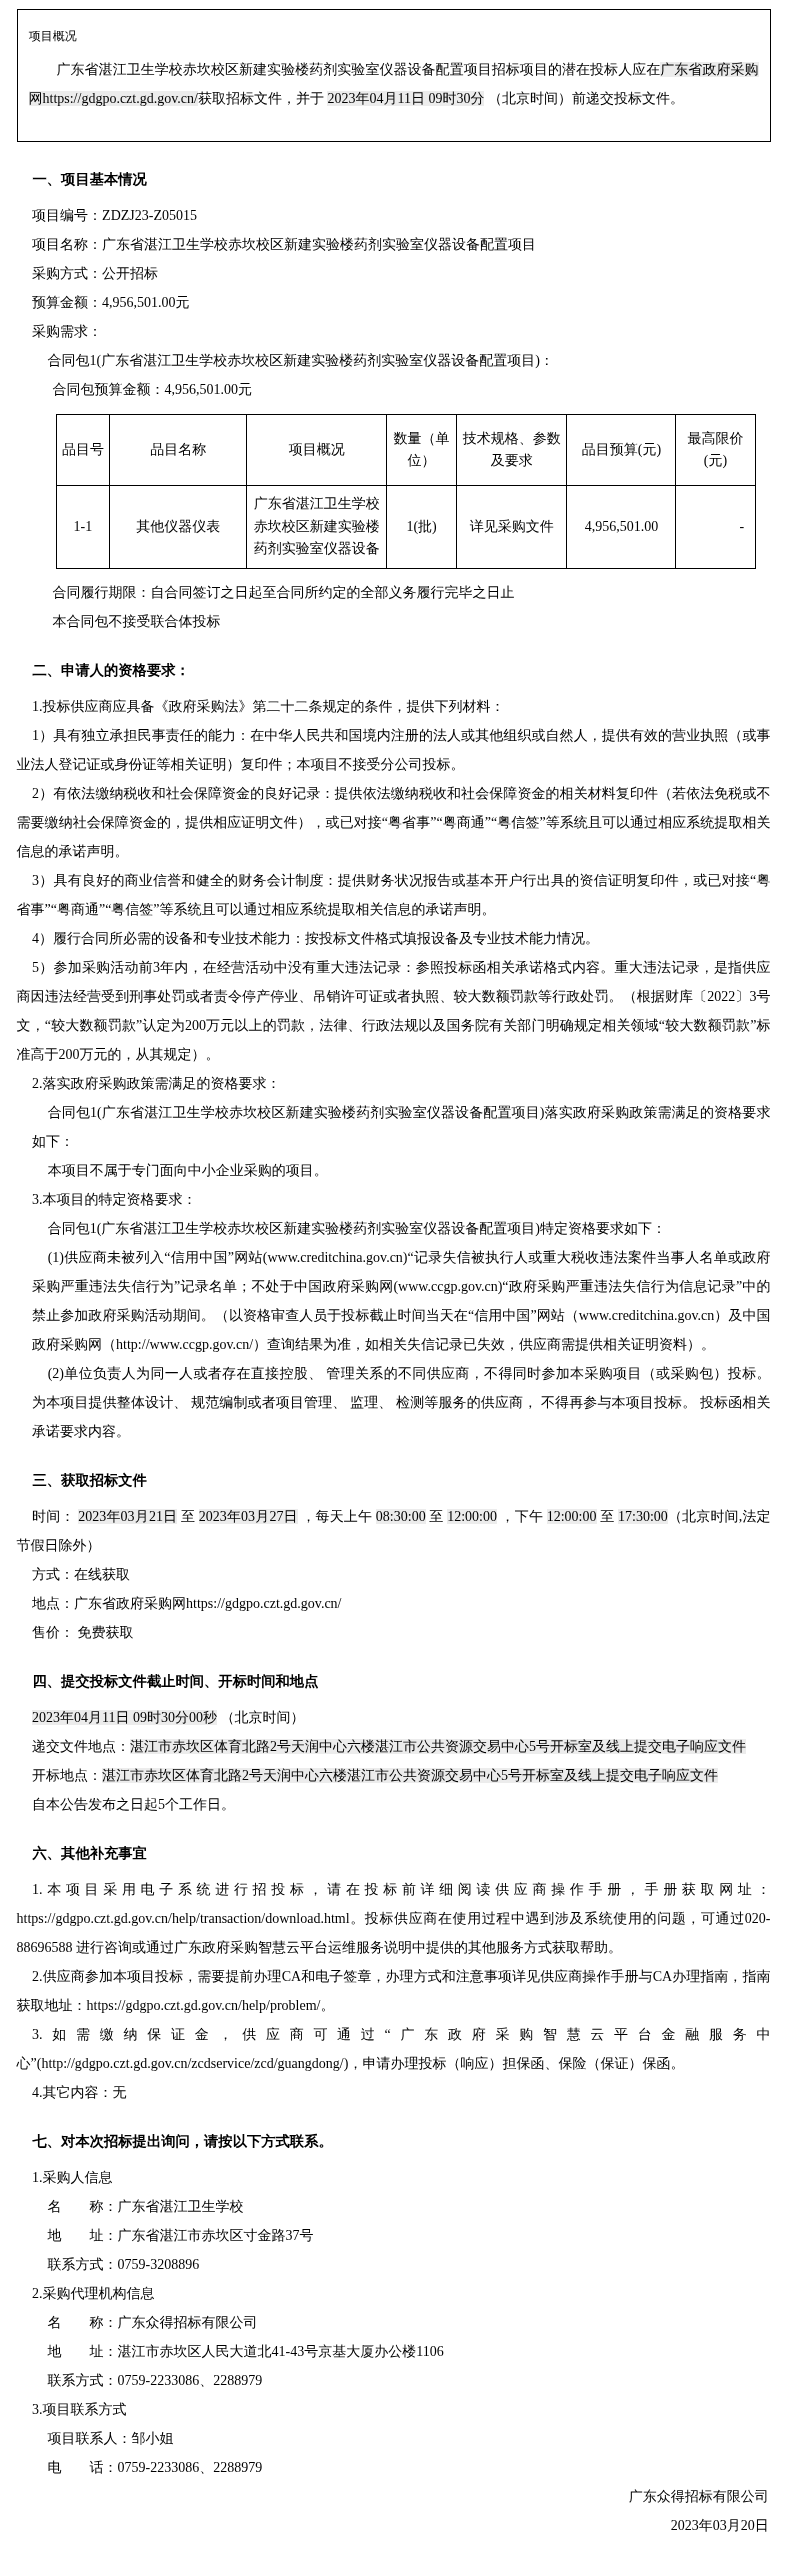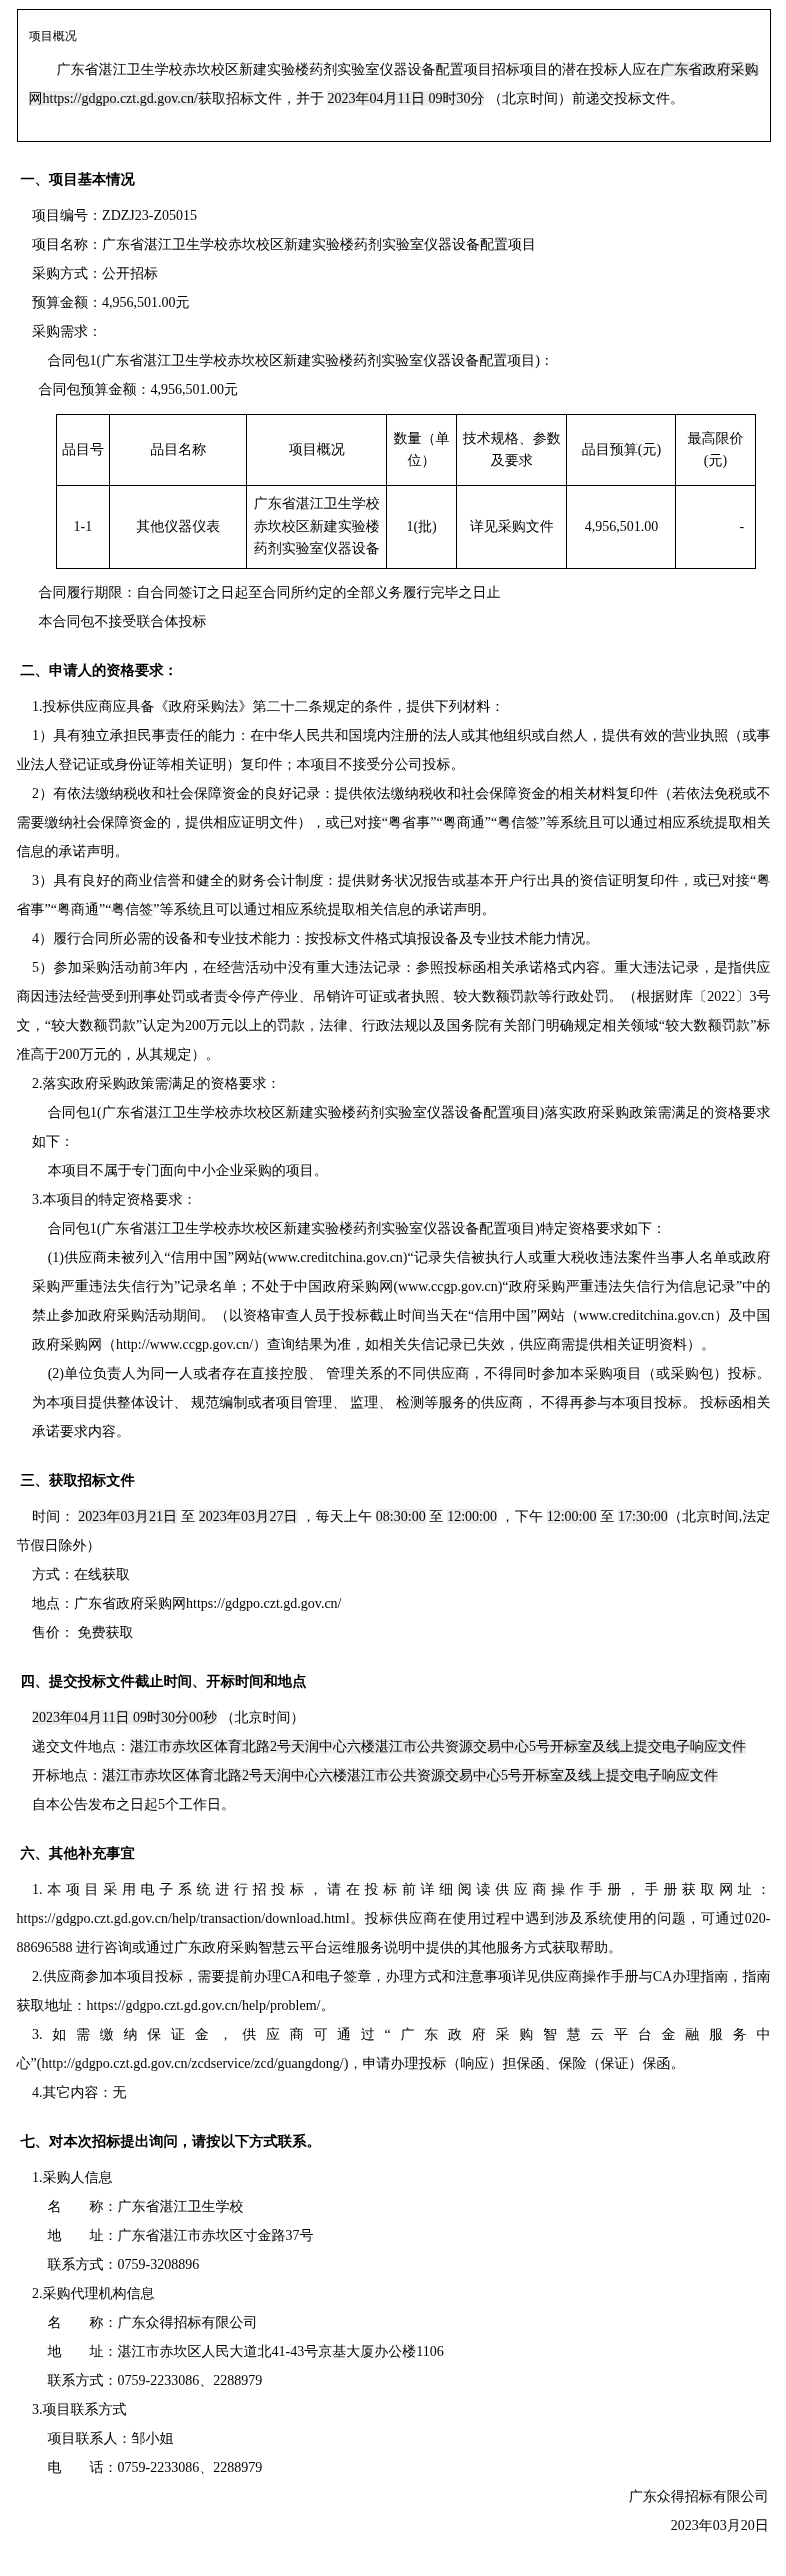--- a/index.html
+++ b/index.html
@@ -2,25 +2,25 @@
 <html style="font-size:14px"><head>
 <meta charset="utf-8">
 <style>
   html,body{margin:0;padding:0;background:#fff;color:#000;}
   body{font-family:"Liberation Serif","DejaVu Serif",serif;}
   .page{width:787px;box-sizing:border-box;margin:0 auto;padding:8.7px 16.5px 35px 16.5px;
         font-size:14px;line-height:29px;min-height:2576px;}
   .box{border:1.7px solid #000;padding:10.4px 7px 24px 7px;margin-bottom:22.6px;}
   .box-title{font-weight:normal;font-size:12px;line-height:29.5px;margin:1.7px 0 3.5px 4.3px;}
   .box p{margin:4px;text-indent:2em;text-align:justify;}
-  .h{font-weight:bold;font-size:14.3px;line-height:29px;margin:20px 0 7px 4px;}
+  .h{font-weight:bold;font-size:14.3px;line-height:29px;margin:20px 0 7px 16px;}
   p{margin:0;text-align:justify;}
   .f1{margin-left:15.6px;}
   .f2{margin-left:31px;}
-  .f3{margin-left:22px;}
+  .f3{margin-left:36px;}
   .j1{text-indent:15.6px;}
   .j2{margin-left:15.6px;text-indent:15.6px;}
   .hl{background:#ececec;}
   table{border-collapse:collapse;table-layout:fixed;width:700px;margin:10.4px 0 8.7px 39px;
         border:1.7px solid #000;}
   th,td{border:0.9px solid #000;font-weight:normal;text-align:center;vertical-align:middle;
         padding:7px 3.5px;line-height:22.6px;font-size:14px;word-break:break-all;}
   th{height:56px;}
   td.dash{text-align:right;padding-right:10.4px;}
   .right-line{text-align:right;margin-right:1.7px;}

